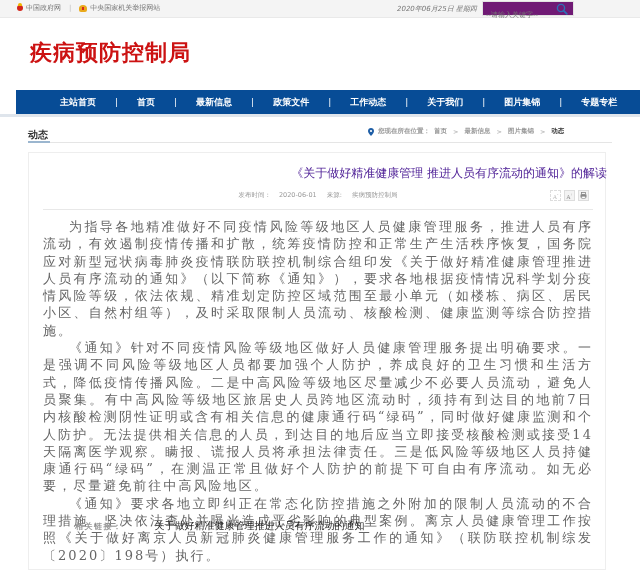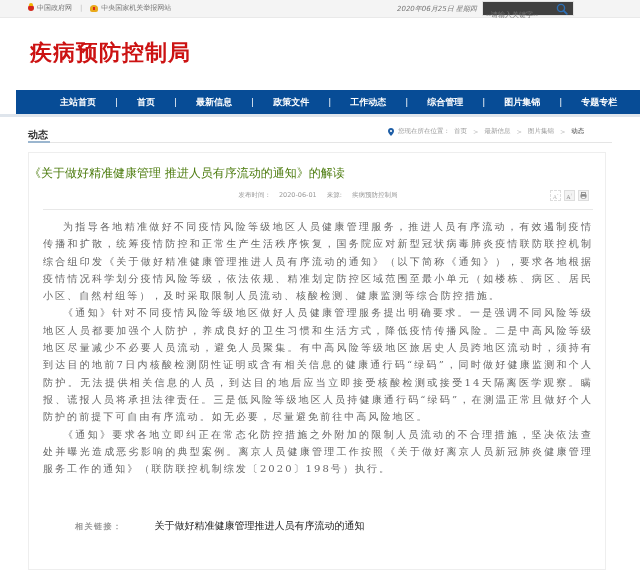--- a/index.html
+++ b/index.html
@@ -1,61 +1,61 @@
 <!DOCTYPE html>
 <html><head>
 <meta charset="utf-8">
 <style>
   * { box-sizing: border-box; margin: 0; padding: 0; }
   html, body { width: 640px; height: 586px; overflow: hidden; background: #ffffff; }
   body { font-family: "DejaVu Sans", "Liberation Sans", sans-serif; color: #333; position: relative; }
 
   
   .topbar { position: absolute; left: 0; top: 0; width: 640px; height: 18px; background: #f4f4f4; border-bottom: 1px solid #e9e9e9; }
-  .topbar .left { position: absolute; left: 28px; top: 3px; display: flex; align-items: center; font-size: 7px; color: #777; }
+  .topbar .left { position: absolute; left: 17px; top: 3px; display: flex; align-items: center; font-size: 7px; color: #777; }
   .topbar .left .sep { margin: 0 8px; color: #bbb; }
   .emblem { display: inline-block; width: 6px; height: 6px; border-radius: 50%; background: #d4261c; margin-right: 3px; position: relative; }
   .emblem::after { content: ""; position: absolute; left: 1px; top: -2px; width: 4px; height: 3px; background: #f0b400; border-radius: 2px 2px 0 0; }
   .report-icon { display: inline-block; width: 8px; height: 7px; margin-right: 3px; background: #e9a91b; border-radius: 50% 50% 2px 2px; position: relative; }
   .report-icon::after { content: ""; position: absolute; left: 3px; top: 2px; width: 2px; height: 3px; background: #d8261c; }
   .topbar .date { position: absolute; left: 397px; top: 4px; font-size: 7px; color: #777; font-style: italic; }
-  .topbar .search { position: absolute; left: 482px; top: 1px; width: 92px; height: 15px; background: #404040; border: 1px solid #e3e3e3; }
+  .topbar .search { position: absolute; left: 482px; top: 1px; width: 92px; height: 15px; background: #701a75; border: 1px solid #e3e3e3; }
   .topbar .search input { border: none; outline: none; width: 70px; height: 13px; font-size: 7px; color: #aaa; padding-left: 3px; background: transparent; font-family: "DejaVu Sans", sans-serif; }
   .topbar .search .mag { position: absolute; right: 5px; top: 1px; width: 12px; height: 12px; }
 
   
   .header { position: absolute; left: 0; top: 18px; width: 640px; height: 72px; background: #fff; }
   .header .title { position: absolute; left: 30px; top: 20px; font-family: "DejaVu Sans", sans-serif; font-weight: bold; font-size: 22px; color: #cc1212; letter-spacing: 1px; }
 
   
   .nav { position: absolute; left: 16px; top: 90px; width: 640px; height: 24px; background: #074c96; display: flex; align-items: center; padding-left: 44px; }
   .nav .item { color: #fff; font-size: 9px; font-weight: bold; white-space: nowrap; }
   .nav .sep { color: #fff; font-size: 9px; margin: 0 19px; }
   .nav-shadow { position: absolute; left: 0; top: 114px; width: 640px; height: 3px; background: #dfe5ec; }
 
   
   .section-title { position: absolute; left: 28px; top: 128px; font-size: 10px; color: #333; font-weight: bold; }
   .section-underline { position: absolute; left: 28px; top: 141px; width: 22px; height: 2px; background: #9bb6cf; }
   .section-line { position: absolute; left: 28px; top: 142px; width: 584px; height: 1px; background: #e5e5e5; }
-  .breadcrumb { position: absolute; left: 388px; top: 127px; display: flex; align-items: center; font-size: 6.5px; color: #999; }
+  .breadcrumb { position: absolute; left: 368px; top: 127px; display: flex; align-items: center; font-size: 6.5px; color: #999; font-weight: bold; }
   .breadcrumb .pin { width: 6px; height: 8px; margin-right: 4px; }
   .breadcrumb .arrow { margin: 0 6px; color: #bbb; }
   .breadcrumb .current { color: #333; }
 
   
   .panel { position: absolute; left: 28px; top: 152px; width: 578px; height: 418px; background: #fff; border: 1px solid #eeeeee; }
-  .art-title { position: absolute; left: 0; top: 12px; width: 578px; text-align: left; font-size: 12px; color: #4d7c0f; }
+  .art-title { position: absolute; left: 0; top: 12px; width: 578px; text-align: right; font-size: 12px; color: #4c1d95; }
   .meta { position: absolute; left: 0; top: 38px; width: 578px; text-align: center; font-size: 6.5px; color: #999; }
   .meta span + span { margin-left: 8px; }
   .tools { position: absolute; right: 16px; top: 37px; display: flex; gap: 3px; }
   .tool { width: 11px; height: 11px; border: 1px solid #ddd; background: #f3f3f3; font-size: 6px; color: #888; display: flex; align-items: center; justify-content: center; font-family: "Liberation Serif", serif; }
   .tool.dashed { border-style: dashed; background: #fff; color: #bbb; }
   .divider { position: absolute; left: 14px; top: 56px; width: 550px; height: 1px; background: #e8e8e8; }
 
-  .body-text { position: absolute; left: 14px; top: 65px; width: 550px; font-family: "DejaVu Serif", "Liberation Serif", serif; font-size: 10px; line-height: 17.3px; color: #666; letter-spacing: 2.05px; }
+  .body-text { position: absolute; left: 14px; top: 65px; width: 550px; font-family: "DejaVu Serif", "Liberation Serif", serif; font-size: 13px; line-height: 17.3px; color: #666; letter-spacing: 2.05px; }
   .body-text p { text-indent: 2em; text-align: justify; }
 
   .related { position: absolute; left: 46px; top: 366px; font-size: 10px; display: flex; align-items: baseline; }
   .related .label { font-family: "DejaVu Serif", serif; font-size: 8px; color: #999; letter-spacing: 1.5px; font-weight: bold; }
   .related .link { color: #222; font-size: 10px; margin-left: 32px; }
 </style>
 </head>
 <body>
 
 <div class="topbar">
@@ -84,21 +84,21 @@
   <a class="item">主站首页</a>
   <span class="sep">|</span>
   <a class="item">首页</a>
   <span class="sep">|</span>
   <a class="item">最新信息</a>
   <span class="sep">|</span>
   <a class="item">政策文件</a>
   <span class="sep">|</span>
   <a class="item">工作动态</a>
   <span class="sep">|</span>
-  <a class="item">综合管理</a>
+  <a class="item">关于我们</a>
   <span class="sep">|</span>
   <a class="item">图片集锦</a>
   <span class="sep">|</span>
   <a class="item">专题专栏</a>
 </div>
 <div class="nav-shadow"></div>
 
 <div class="section-title">动态</div>
 <div class="section-line"></div>
 <div class="section-underline"></div>

